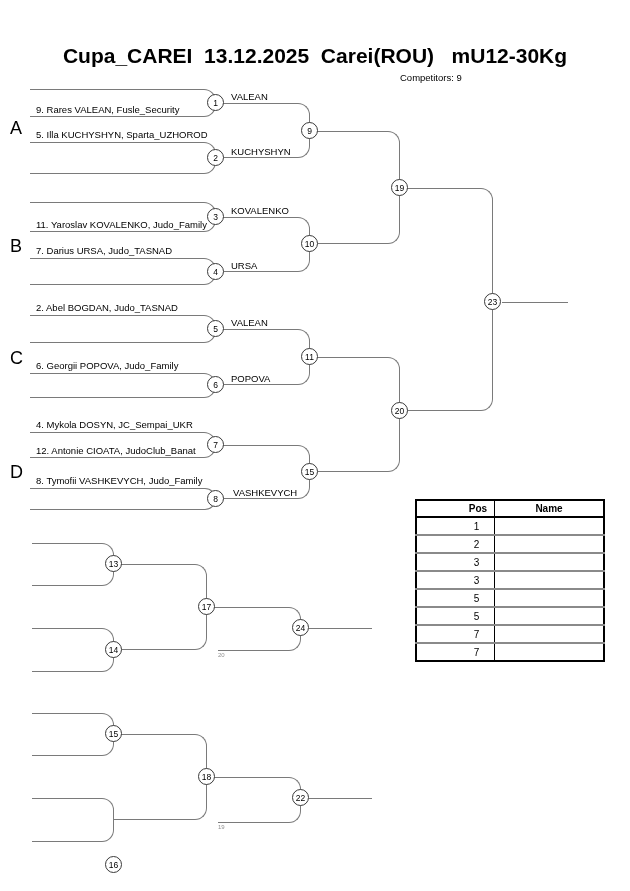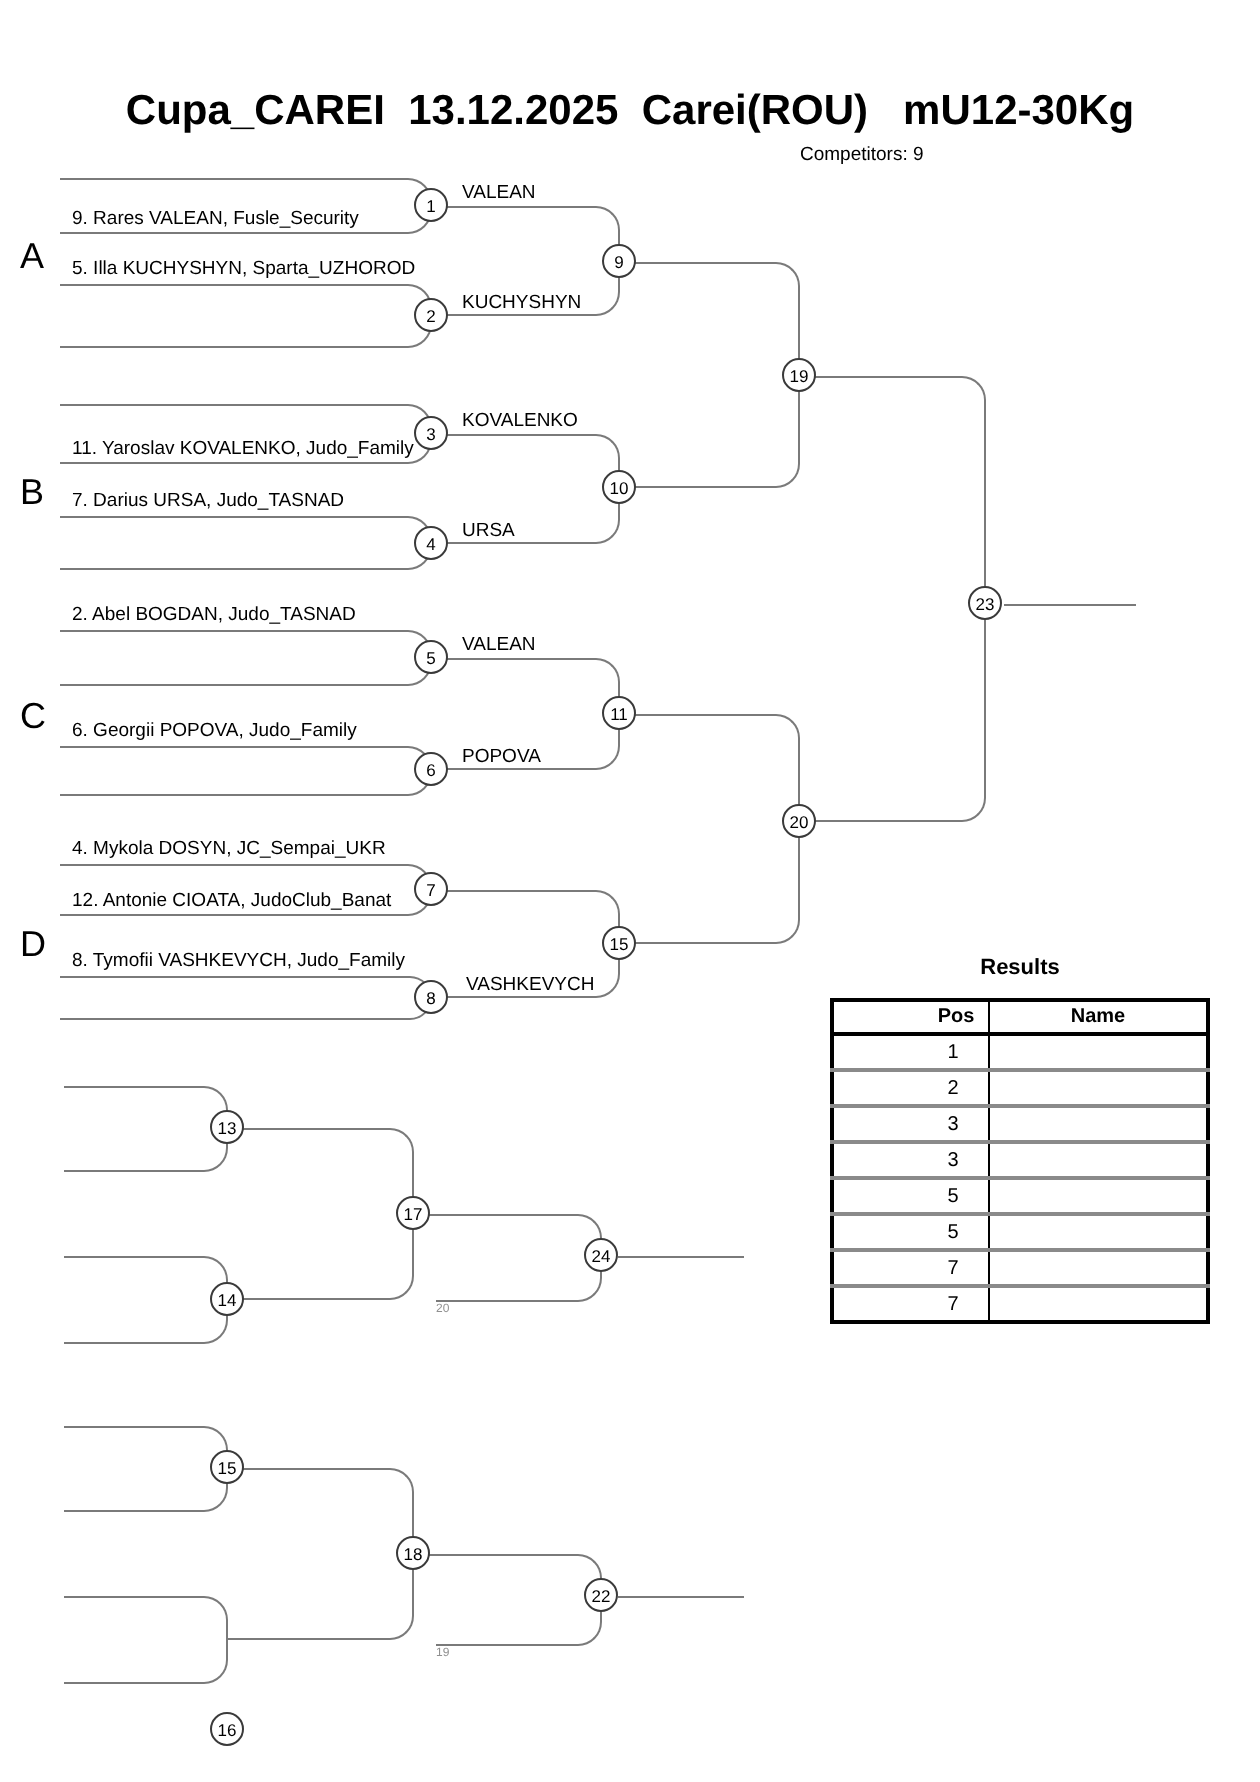--- a/index.html
+++ b/index.html
@@ -119,21 +119,20 @@
   <div class="abs cu" style="left:114px;top:777px;width:93px;height:43px"></div>
   <div class="abs cd" style="left:207px;top:777px;width:94px;height:21px"></div>
   <div class="abs cu" style="left:218px;top:798px;width:83px;height:25px"></div>
   <div class="abs hl" style="left:309px;top:798px;width:63px"></div>
   <div class="abs tiny" style="left:218px;top:824px">19</div>
   <div class="abs node" style="left:105px;top:725px">15</div>
   <div class="abs node" style="left:105px;top:856px">16</div>
   <div class="abs node" style="left:198px;top:768px">18</div>
   <div class="abs node" style="left:292px;top:789px">22</div>
 
-  <div class="abs rtitle">Results</div>
   <table class="results">
     <thead>
       <tr>
         <th class="posc">Pos</th>
         <th>Name</th>
       </tr>
     </thead>
     <tbody>
       <tr>
           <td class="posc">1</td>

